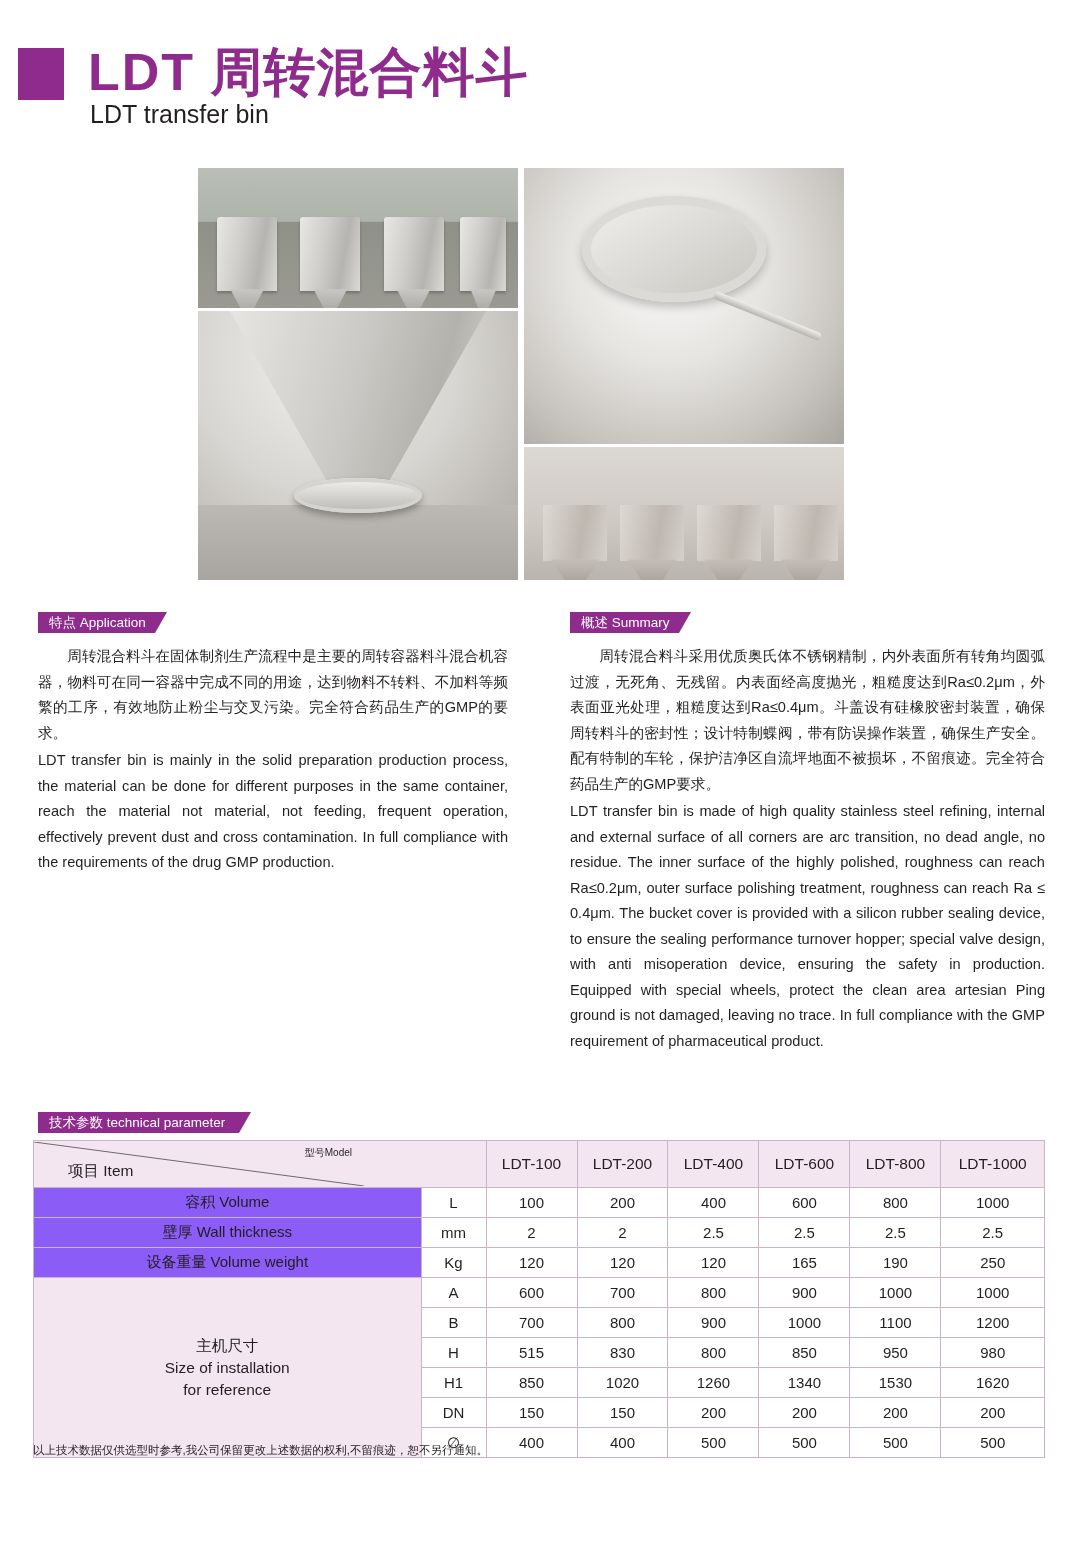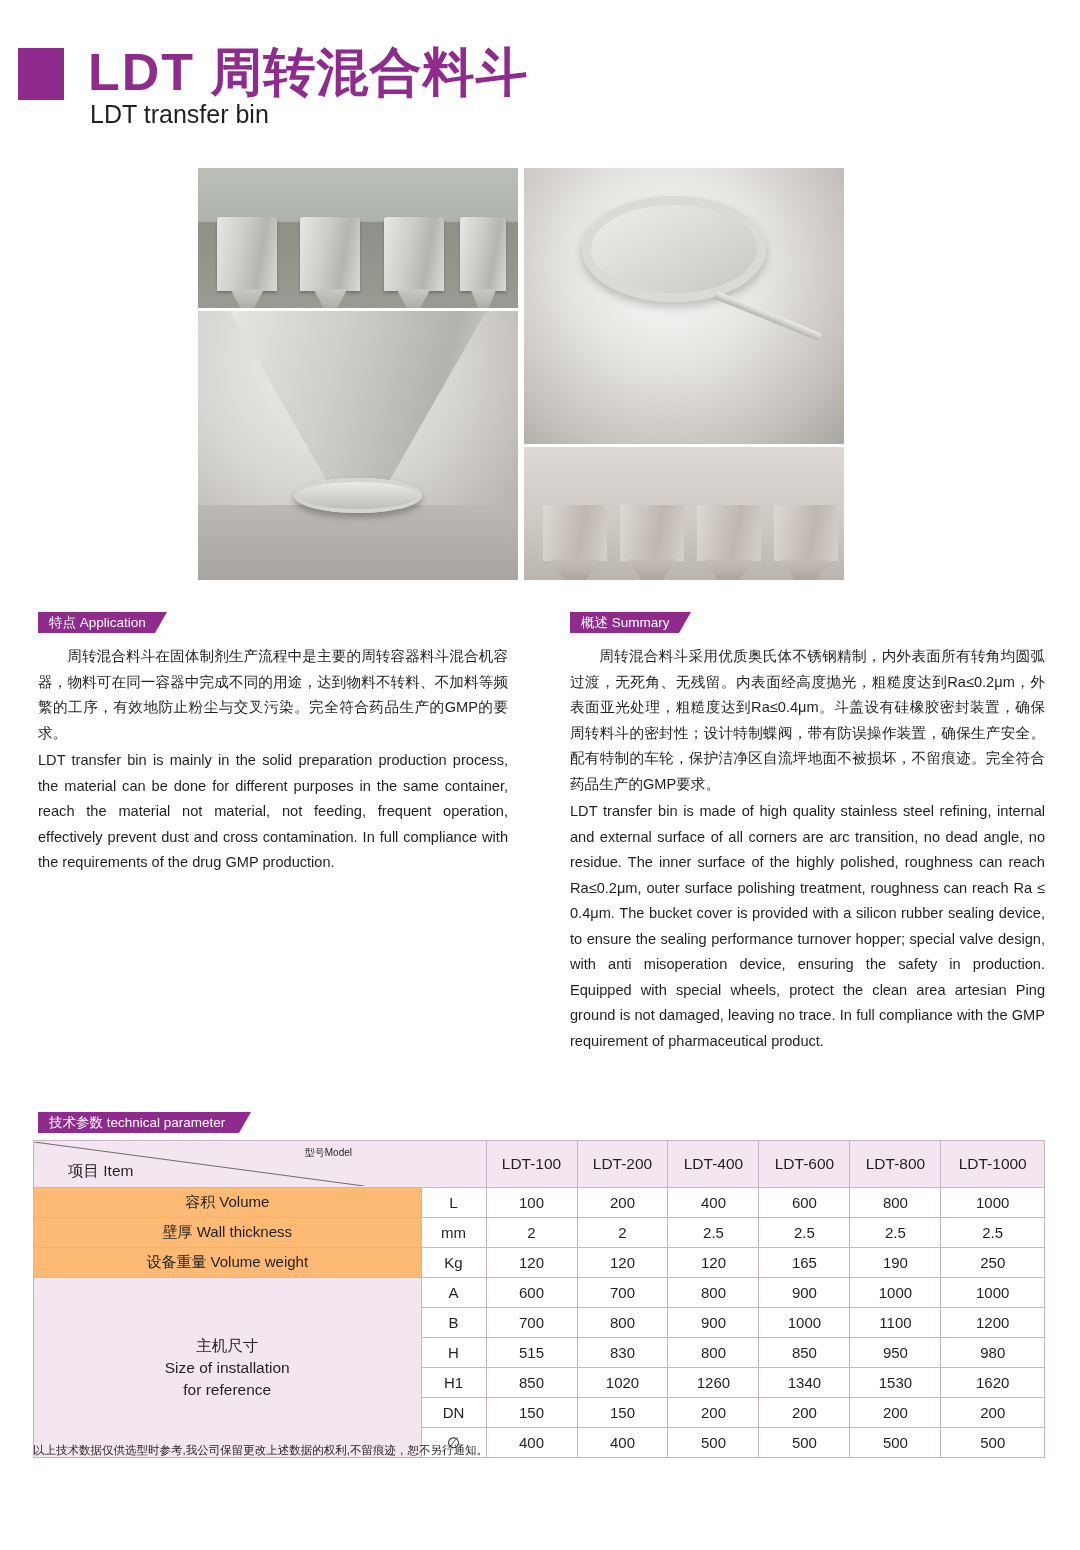--- a/index.html
+++ b/index.html
@@ -235,21 +235,21 @@
     text-align: center;
     height: 27px;
     color: #231f20;
   }
   table.spec td.head {
     background: #f3e6f0;
     height: 44px;
     font-size: 15.5px;
   }
   table.spec td.lbl {
-    background: #fdba74;
+    background: #8b5cf6;
     text-align: center;
   }
   table.spec td.unit {
     width: 62px;
   }
   .corner {
     position: relative;
     width: 330px;
     background: #f3e6f0;
     height: 44px;

